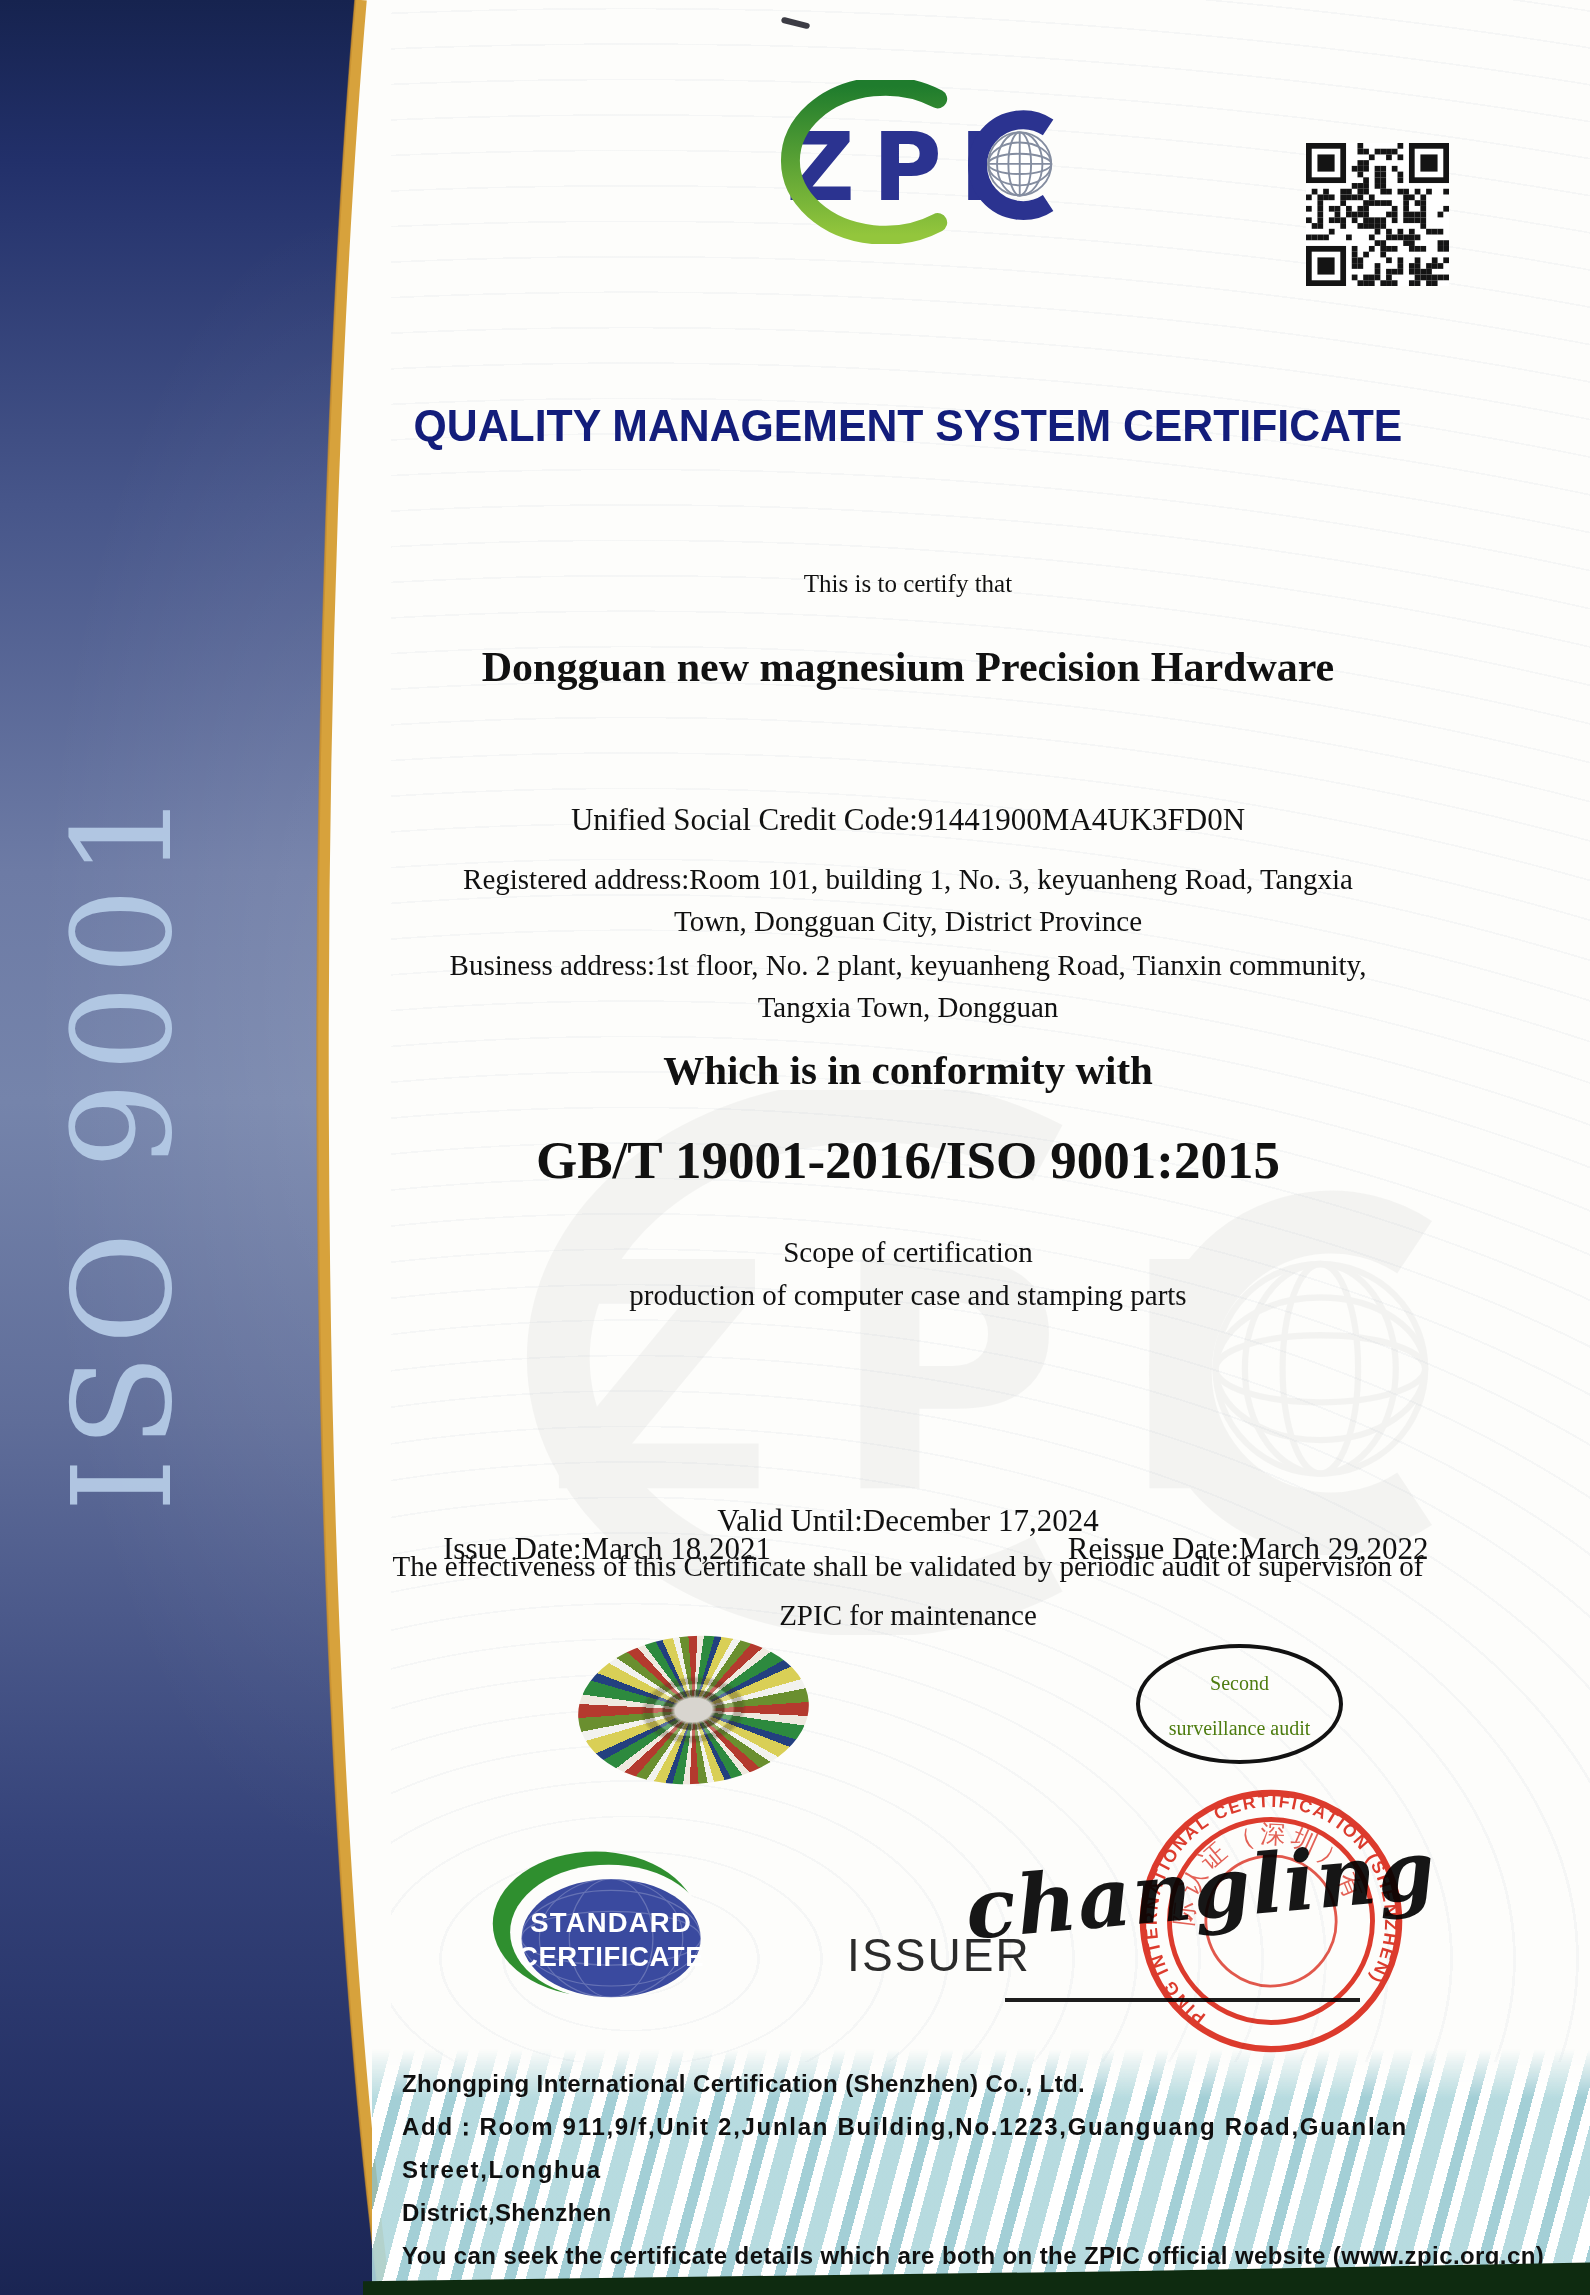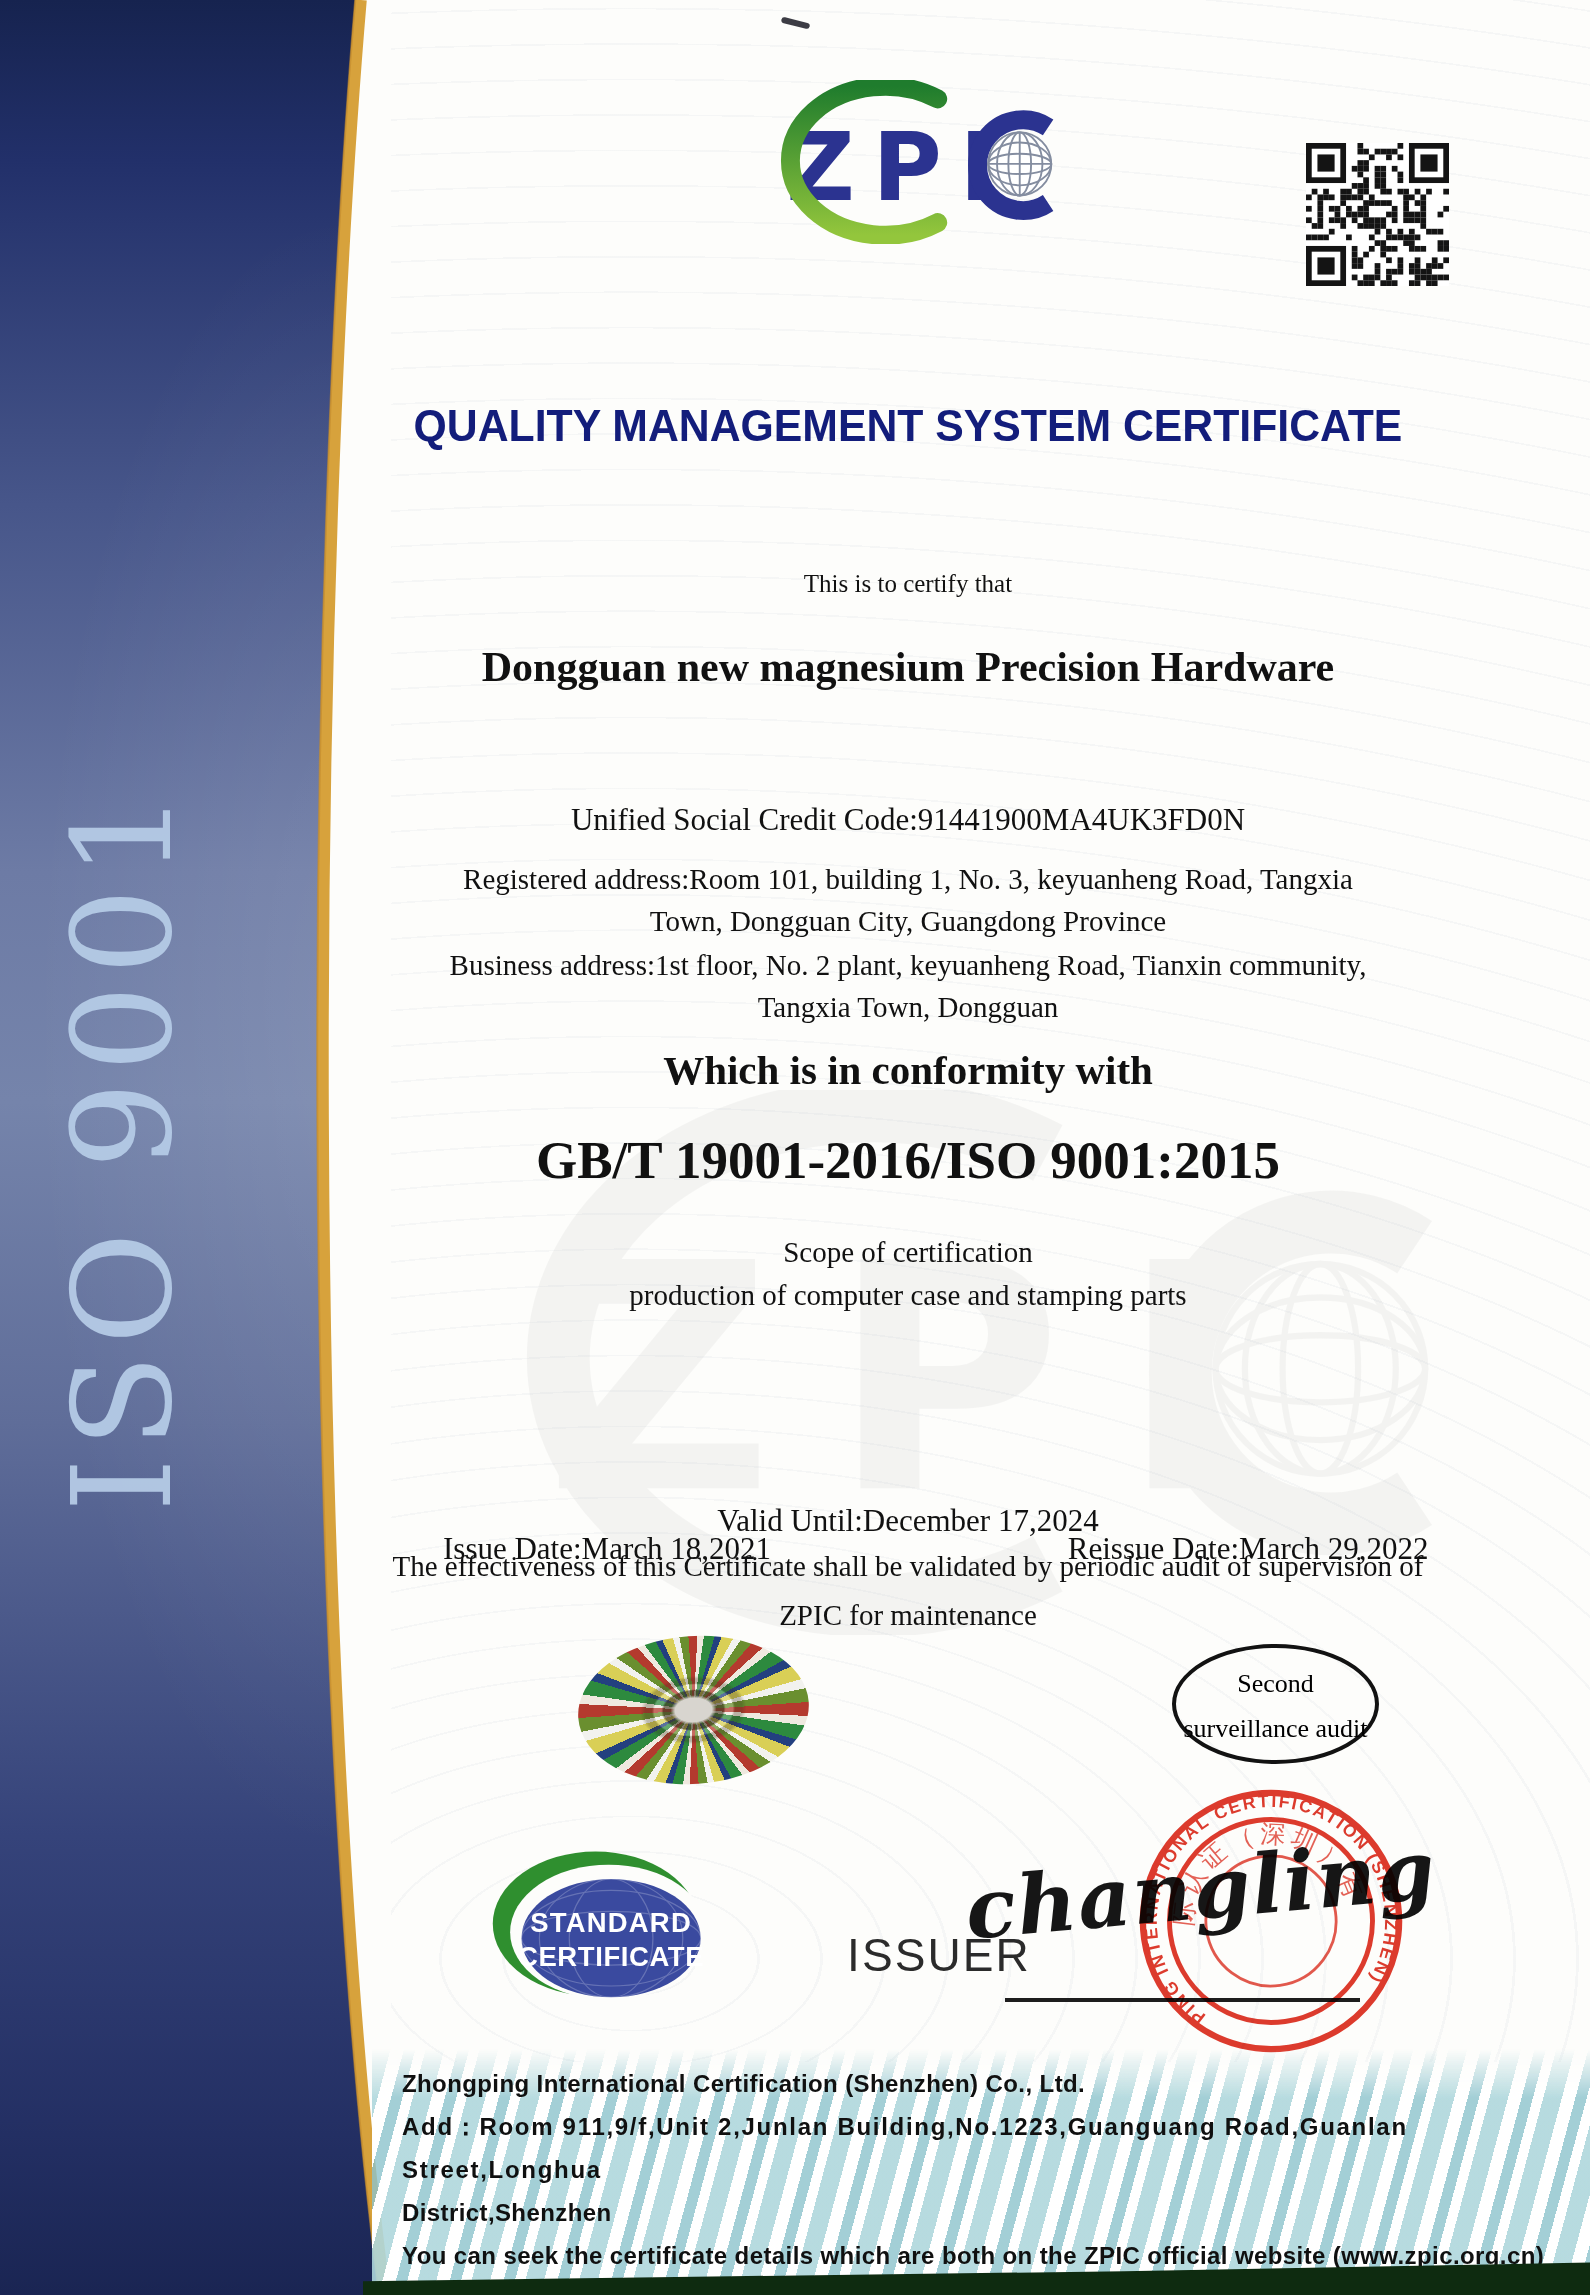--- a/index.html
+++ b/index.html
@@ -47,22 +47,22 @@
   .eff2{top:1599px;font-size:29px;}
   
   .holo{position:absolute;left:578px;top:1636px;width:231px;height:148px;border-radius:50%;
         transform:rotate(-4deg);
         background:repeating-conic-gradient(#b43a2e 0 7deg,#efe9df 7deg 12deg,#2d8a3e 12deg 20deg,
                   #23407f 20deg 25deg,#d9cf56 25deg 33deg,#f2f2ee 33deg 38deg,#6a8f2f 38deg 45deg);}
   .holo::after{content:"";position:absolute;inset:0;border-radius:50%;
         background:radial-gradient(closest-side,#d8d5cf 0 16%,rgba(70,60,40,.65) 20% 26%,
                   rgba(255,255,255,.25) 28% 34%,rgba(60,50,30,.30) 36% 42%,transparent 46%);}
   
-  .audit{position:absolute;left:1172px;top:1644px;width:207px;height:120px;border:4.2px solid #121212;
-        border-radius:50%;text-align:center;color:#000000;font-size:26px;line-height:45px;
+  .audit{position:absolute;left:1136px;top:1644px;width:207px;height:120px;border:4.2px solid #121212;
+        border-radius:50%;text-align:center;color:#4d7c0f;font-size:20px;line-height:45px;
         padding-top:12.6px;box-sizing:border-box;background:rgba(255,255,255,.0);}
   
   .badge{position:absolute;left:488px;top:1836px;}
   
   .issuer{position:absolute;left:847px;top:1928px;font-family:"Liberation Sans",sans-serif;
         font-size:46px;color:#2b2b2b;letter-spacing:2.1px;}
   .sig-line{position:absolute;left:1005px;top:1998px;width:355px;height:3.5px;background:#1d1d1d;}
   .signature{position:absolute;left:965px;top:1843px;width:433px;text-align:center;
         font-family:"DejaVu Serif",serif;font-style:italic;font-weight:bold;font-size:82px;
         color:#161616;transform:rotate(-5deg);letter-spacing:1.4px;}
@@ -352,21 +352,21 @@
     </svg>
 
   <div class="col abs title">QUALITY MANAGEMENT SYSTEM CERTIFICATE</div>
   <div class="col abs certify">This is to certify that</div>
   <div class="col abs company">
     <div>Dongguan new magnesium Precision Hardware</div>
   </div>
   <div class="col abs credit">Unified Social Credit Code:91441900MA4UK3FD0N</div>
   <div class="col abs addr1">
     <div>Registered address:Room 101, building 1, No. 3, keyuanheng Road, Tangxia</div>
-    <div>Town, Dongguan City, Guangdong Province</div>
+    <div>Town, Dongguan City, District Province</div>
   </div>
   <div class="col abs addr2">
     <div>Business address:1st floor, No. 2 plant, keyuanheng Road, Tianxin community,</div>
     <div>Tangxia Town, Dongguan</div>
   </div>
   <div class="col abs conformity">Which is in conformity with</div>
   <div class="col abs standard">GB/T 19001-2016/ISO 9001:2015</div>
   <div class="col abs scope-t">Scope of certification</div>
   <div class="col abs scope-x">production of computer case and stamping parts</div>
 

